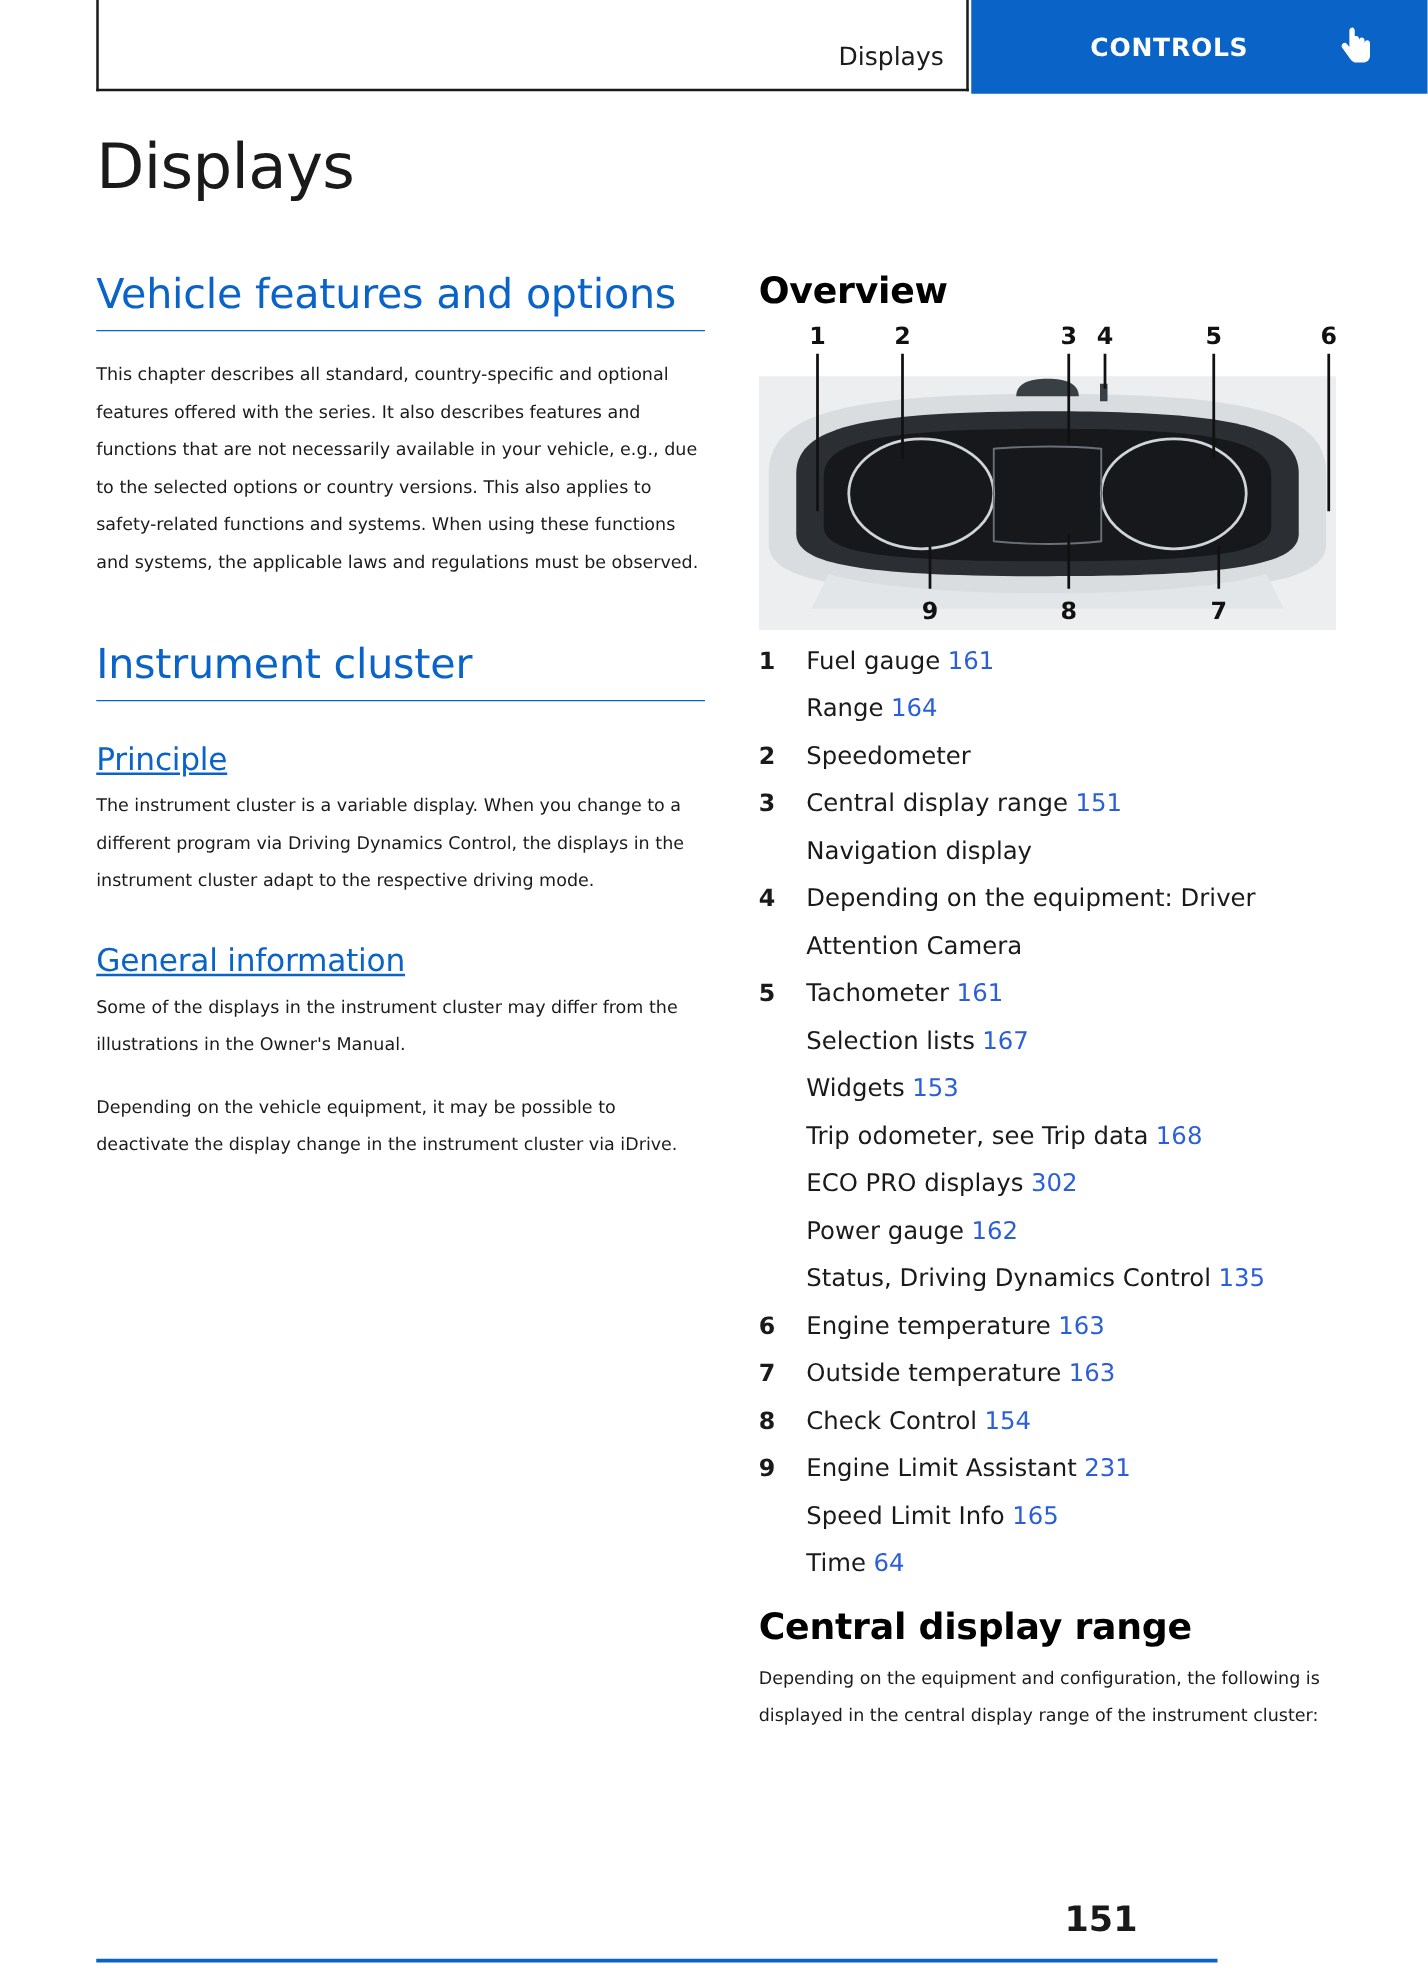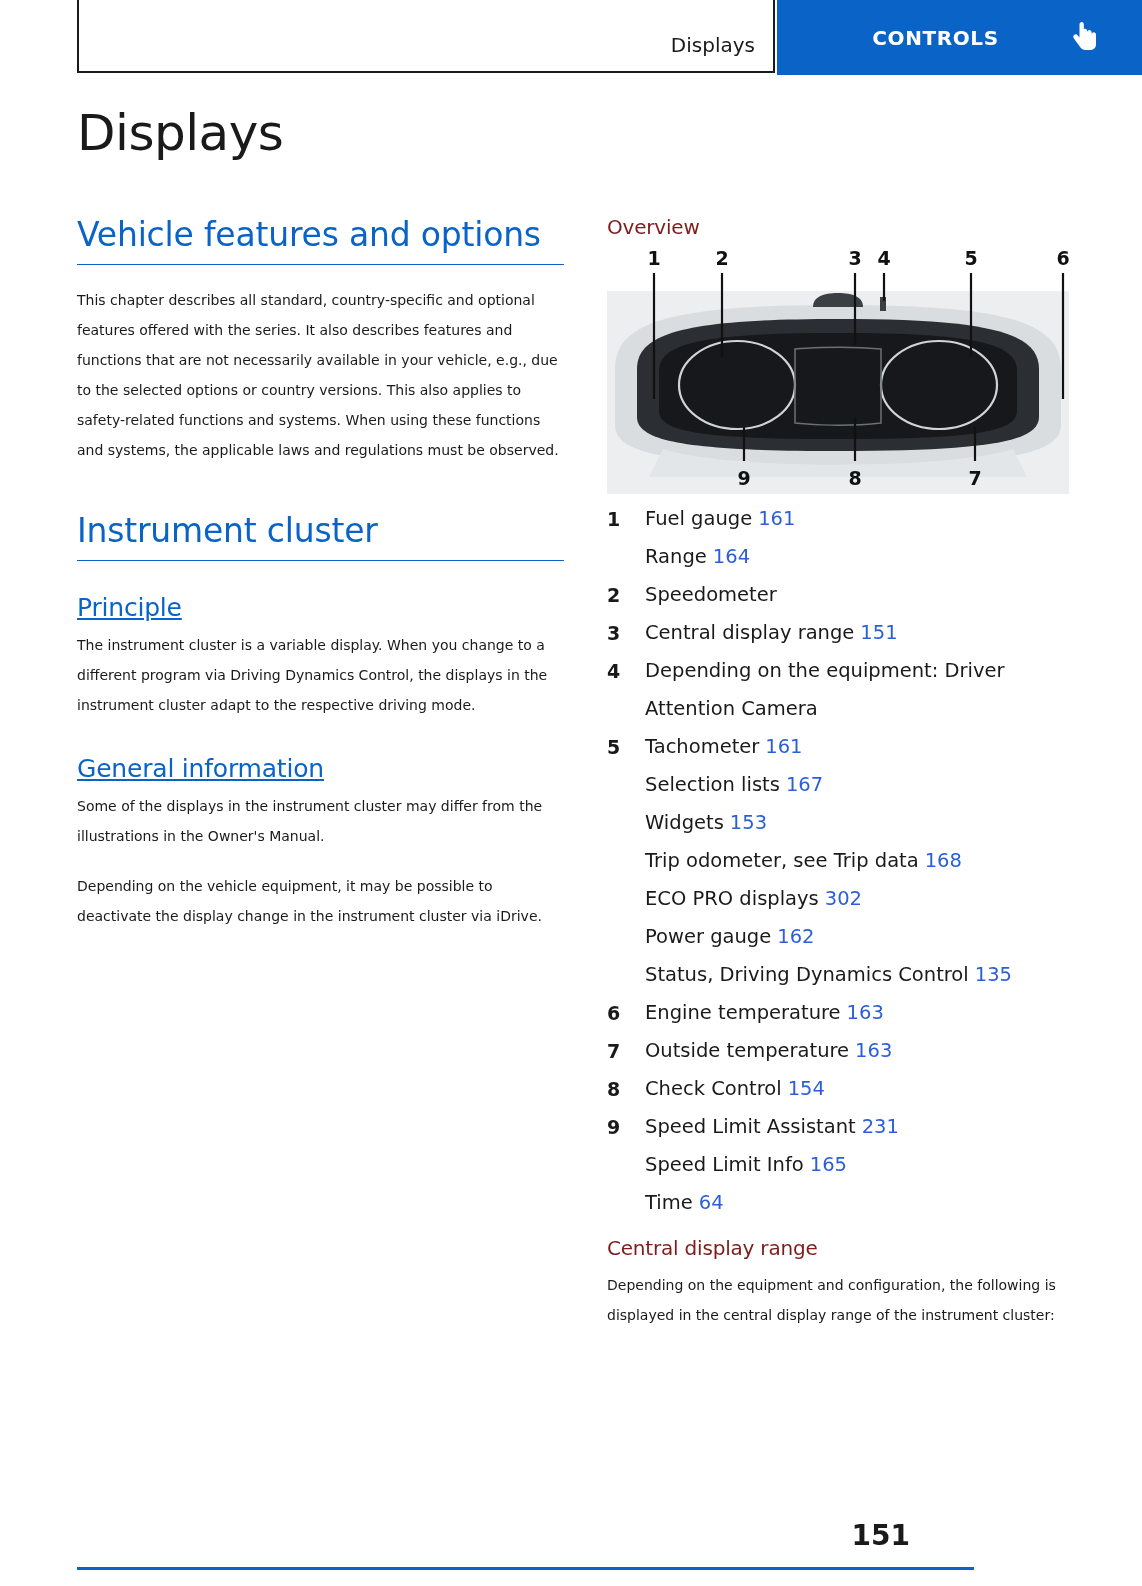--- a/index.html
+++ b/index.html
@@ -103,23 +103,23 @@
   h2.blue-rule {
     font-size: 33px;
     font-weight: normal;
     color: #0a64c8;
     margin: 0 0 6px 0;
     padding-bottom: 10px;
     border-bottom: 1.5px solid #0a64c8;
     letter-spacing: -0.2px;
   }
   h2.plain-blue {
-    font-size: 20px;
-    font-weight: normal;
-    color: #7f1d1d;
+    font-size: 29px;
+    font-weight: bold;
+    color: #000000;
     margin: 0 0 10px 0;
     letter-spacing: -0.2px;
   }
   h3.sub-blue {
     font-size: 25px;
     font-weight: normal;
     color: #0a64c8;
     margin: 0 0 8px 0;
     letter-spacing: -0.2px;
     text-decoration: underline;
@@ -291,20 +291,21 @@
           <span class="sub"><span>Fuel gauge</span><span class="pg">161</span></span>
           <span class="sub"><span>Range</span><span class="pg">164</span></span>
         </li>
         <li class="num-item">
           <span class="num">2</span>
           <span class="sub"><span>Speedometer</span></span>
         </li>
         <li class="num-item">
           <span class="num">3</span>
           <span class="sub"><span>Central display range</span><span class="pg">151</span></span>
+          <span class="sub"><span>Navigation display</span></span>
         </li>
         <li class="num-item">
           <span class="num">4</span>
           <span class="sub"><span>Depending on the equipment: Driver Attention Camera</span></span>
         </li>
         <li class="num-item">
           <span class="num">5</span>
           <span class="sub"><span>Tachometer</span><span class="pg">161</span></span>
           <span class="sub"><span>Selection lists</span><span class="pg">167</span></span>
           <span class="sub"><span>Widgets</span><span class="pg">153</span></span>
@@ -320,21 +321,21 @@
         <li class="num-item">
           <span class="num">7</span>
           <span class="sub"><span>Outside temperature</span><span class="pg">163</span></span>
         </li>
         <li class="num-item">
           <span class="num">8</span>
           <span class="sub"><span>Check Control</span><span class="pg">154</span></span>
         </li>
         <li class="num-item">
           <span class="num">9</span>
-          <span class="sub"><span>Speed Limit Assistant</span><span class="pg">231</span></span>
+          <span class="sub"><span>Engine Limit Assistant</span><span class="pg">231</span></span>
           <span class="sub"><span>Speed Limit Info</span><span class="pg">165</span></span>
           <span class="sub"><span>Time</span><span class="pg">64</span></span>
         </li>
       </ul>
 
     <div class="gap-sm"></div>
     <h2 class="plain-blue">Central display range</h2>
     <p class="body">Depending on the equipment and configuration, the following is displayed in the central display range of the instrument cluster:</p>
   </div>
 

